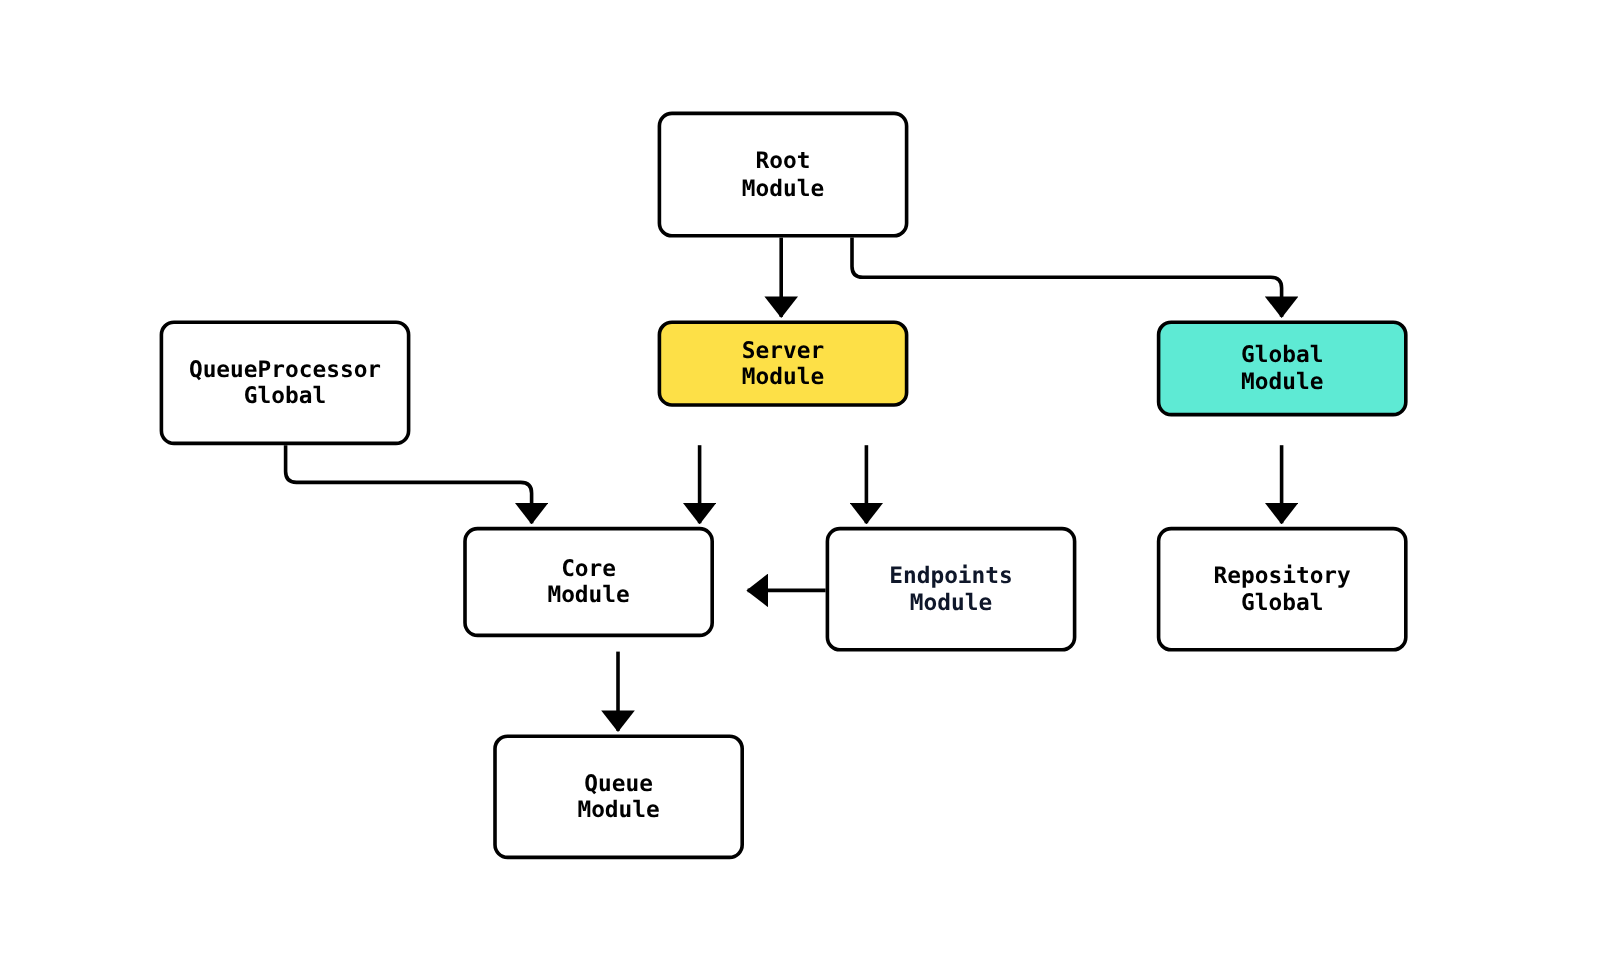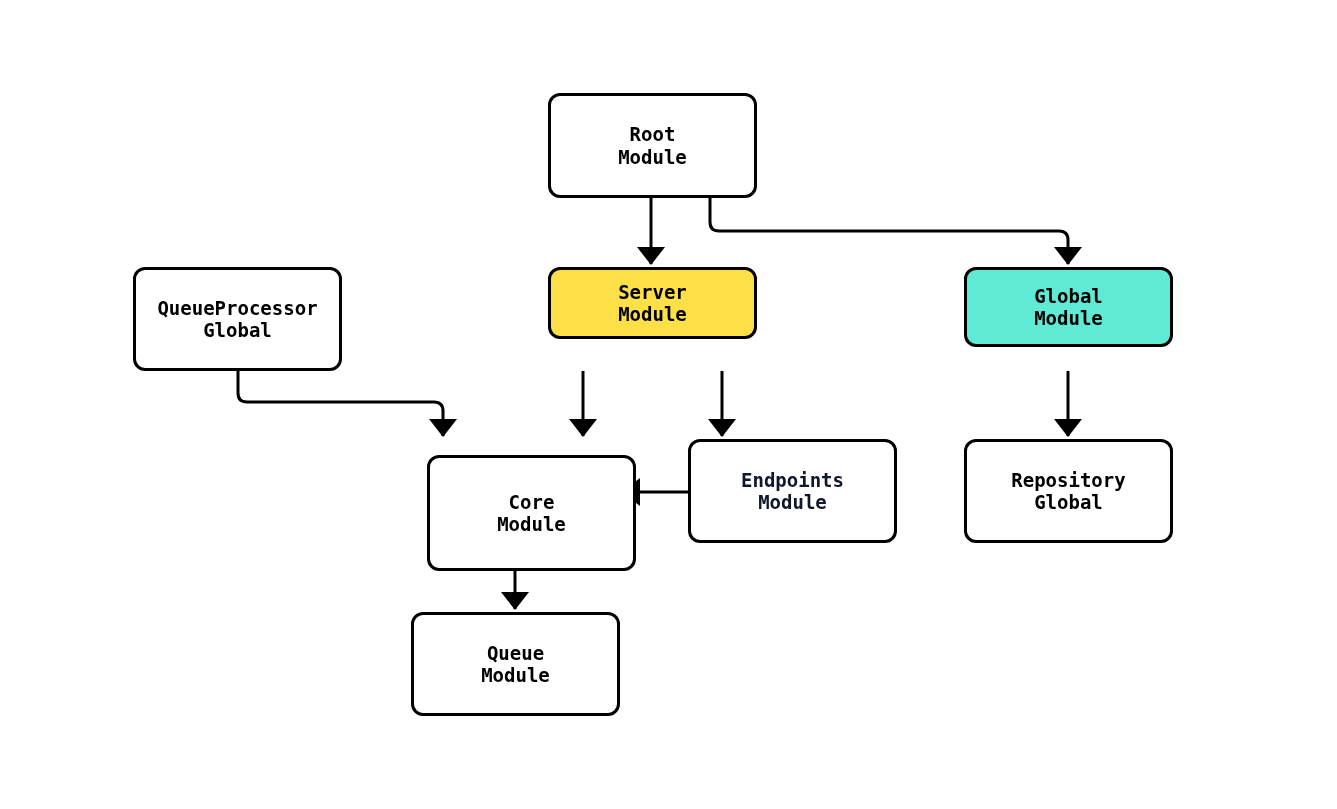--- a/index.html
+++ b/index.html
@@ -78,21 +78,21 @@
 Global</span>
   </div>
   <div class="node" style="left: 548px; top: 267px; width: 209px; height: 72px; border-color: rgb(0, 0, 0); background: #fde047;">
     <span class="node-label" style="color: rgb(0, 0, 0);">Server
 Module</span>
   </div>
   <div class="node" style="left: 964px; top: 267px; width: 209px; height: 80px; border-color: rgb(0, 0, 0); background: #5eead4;">
     <span class="node-label" style="color: rgb(0, 0, 0);">Global
 Module</span>
   </div>
-  <div class="node" style="left: 427px; top: 439px; width: 209px; height: 116px; border-color: rgb(0, 0, 0); background: rgb(255, 255, 255); margin-top: 16px;">
+  <div class="node" style="left: 386px; top: 439px; width: 209px; height: 92px; border-color: rgb(0, 0, 0); background: rgb(255, 255, 255);">
     <span class="node-label" style="color: rgb(0, 0, 0);">Core
 Module</span>
   </div>
   <div class="node" style="left: 688px; top: 439px; width: 209px; height: 104px; border-color: rgb(0, 0, 0); background: rgb(255, 255, 255);">
     <span class="node-label" style="color: #0f172a;">Endpoints
 Module</span>
   </div>
   <div class="node" style="left: 964px; top: 439px; width: 209px; height: 104px; border-color: rgb(0, 0, 0); background: rgb(255, 255, 255);">
     <span class="node-label" style="color: rgb(0, 0, 0);">Repository
 Global</span>

